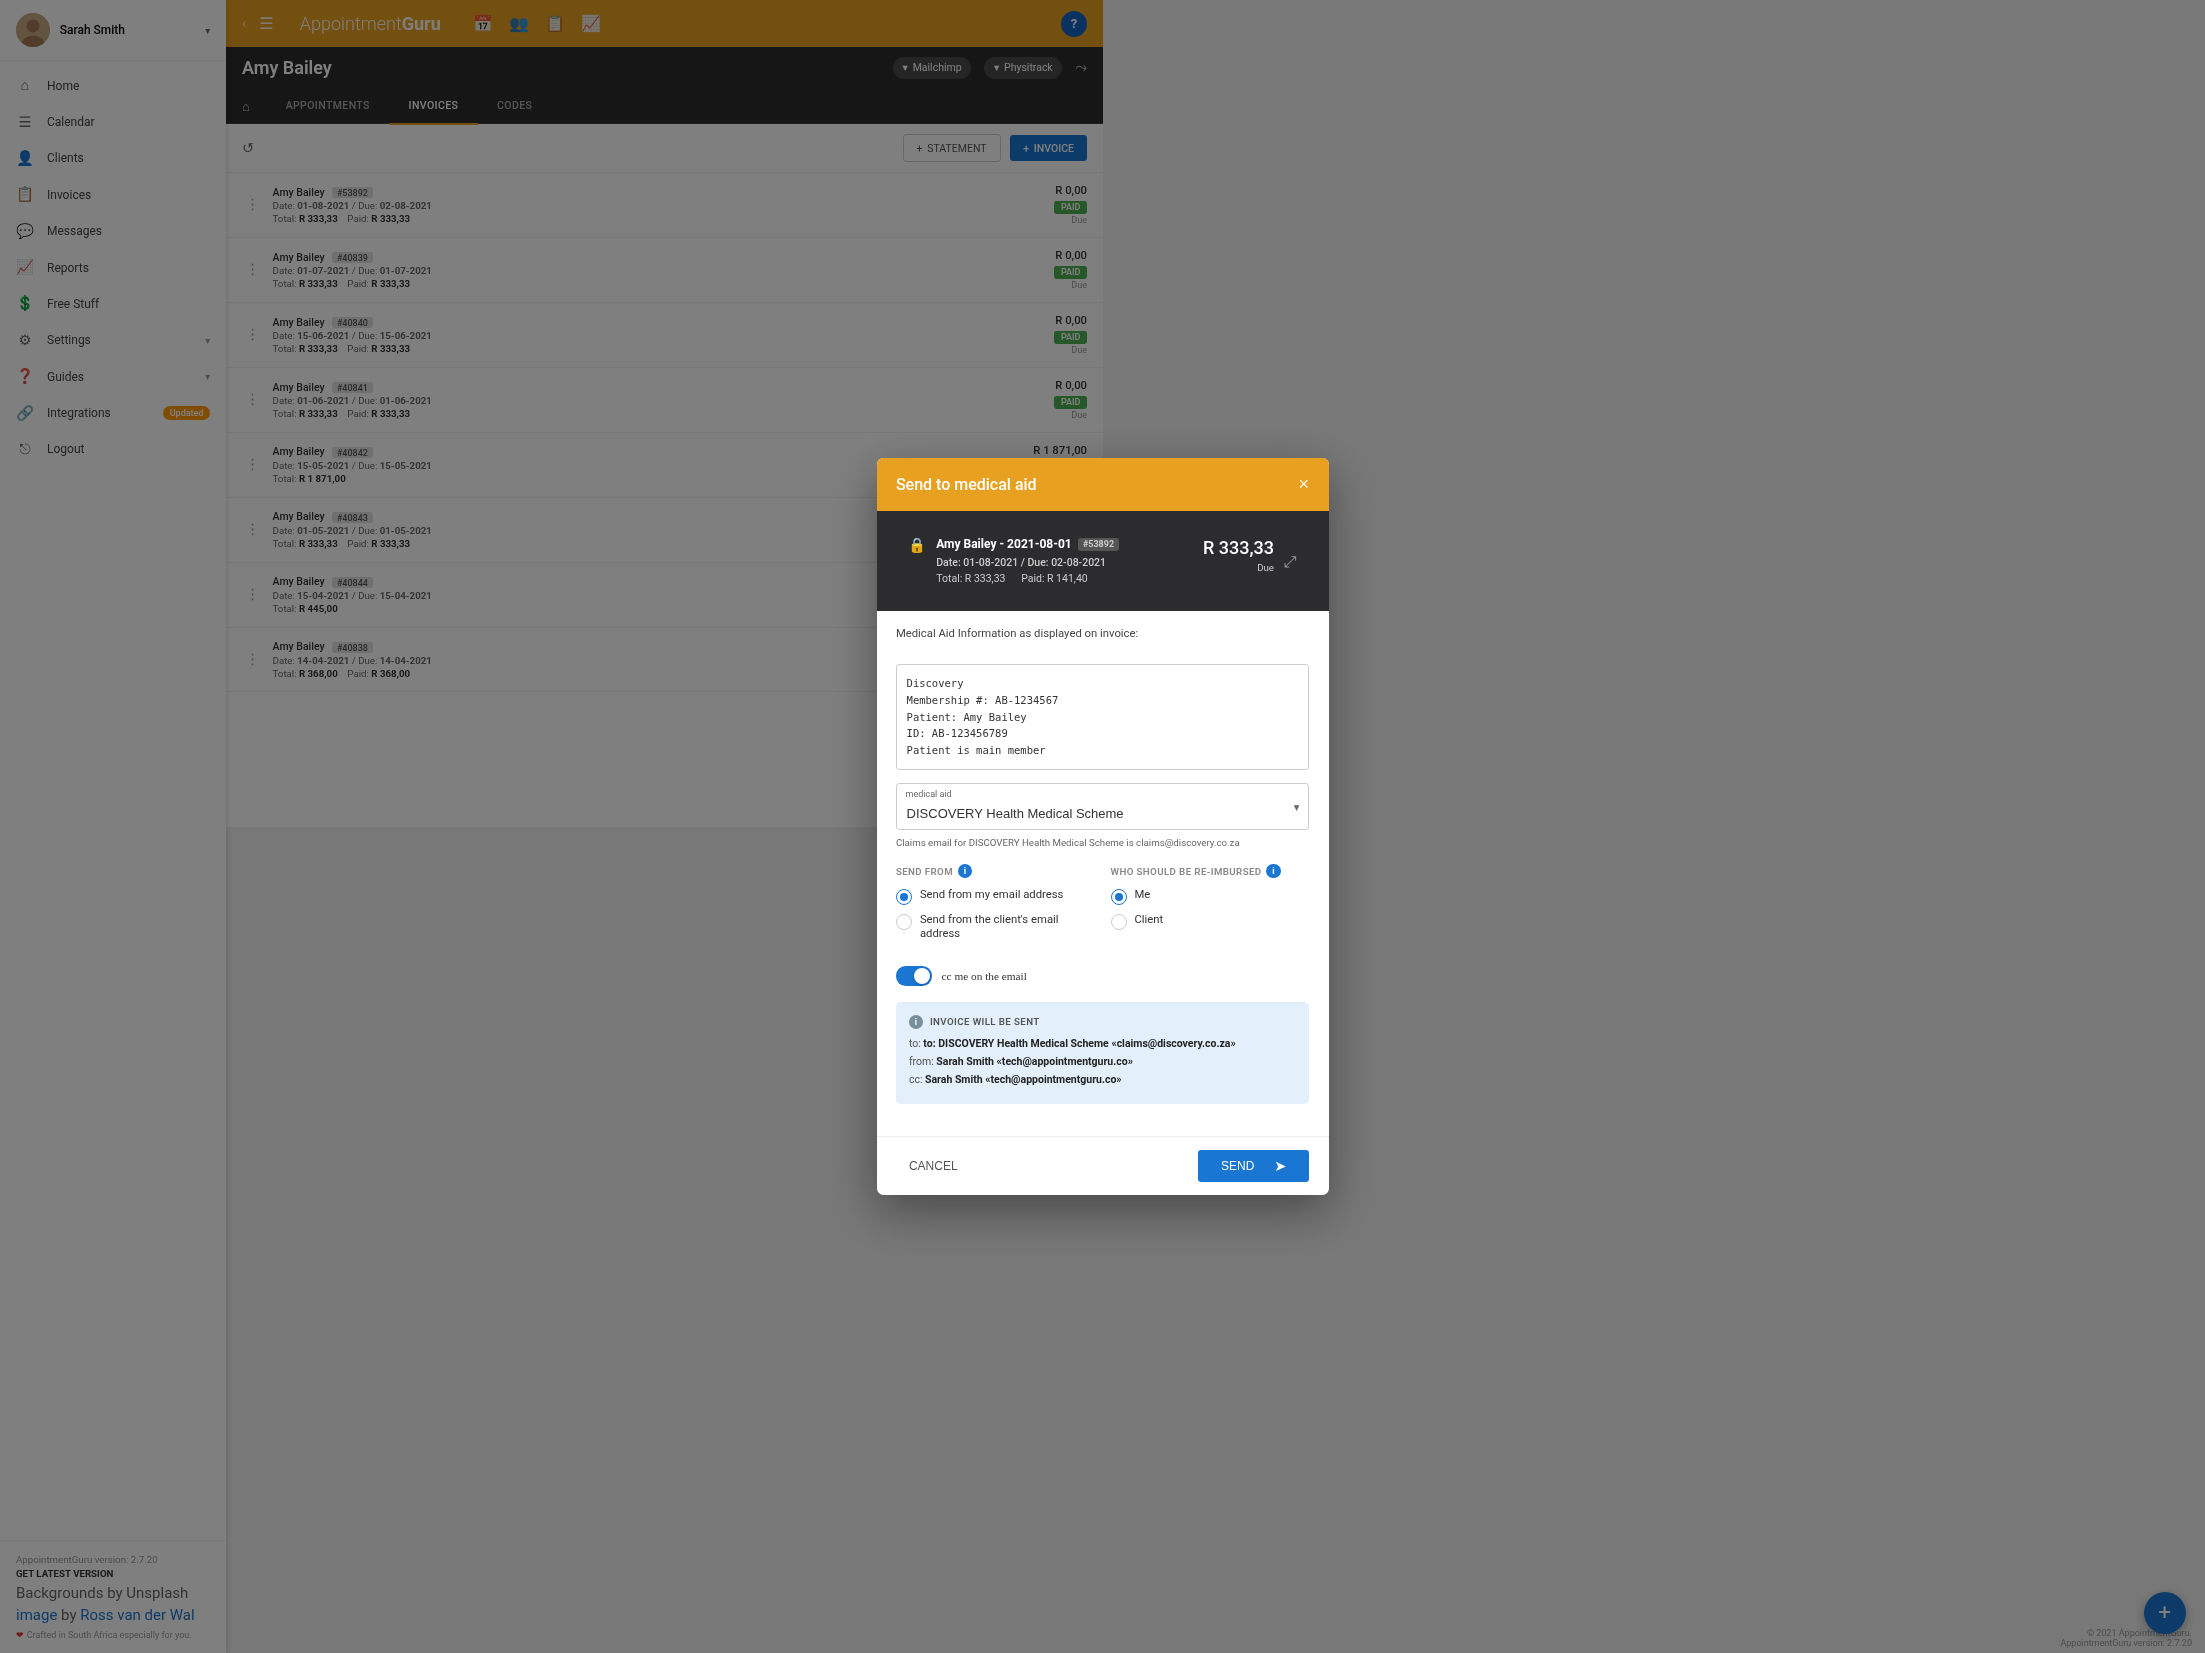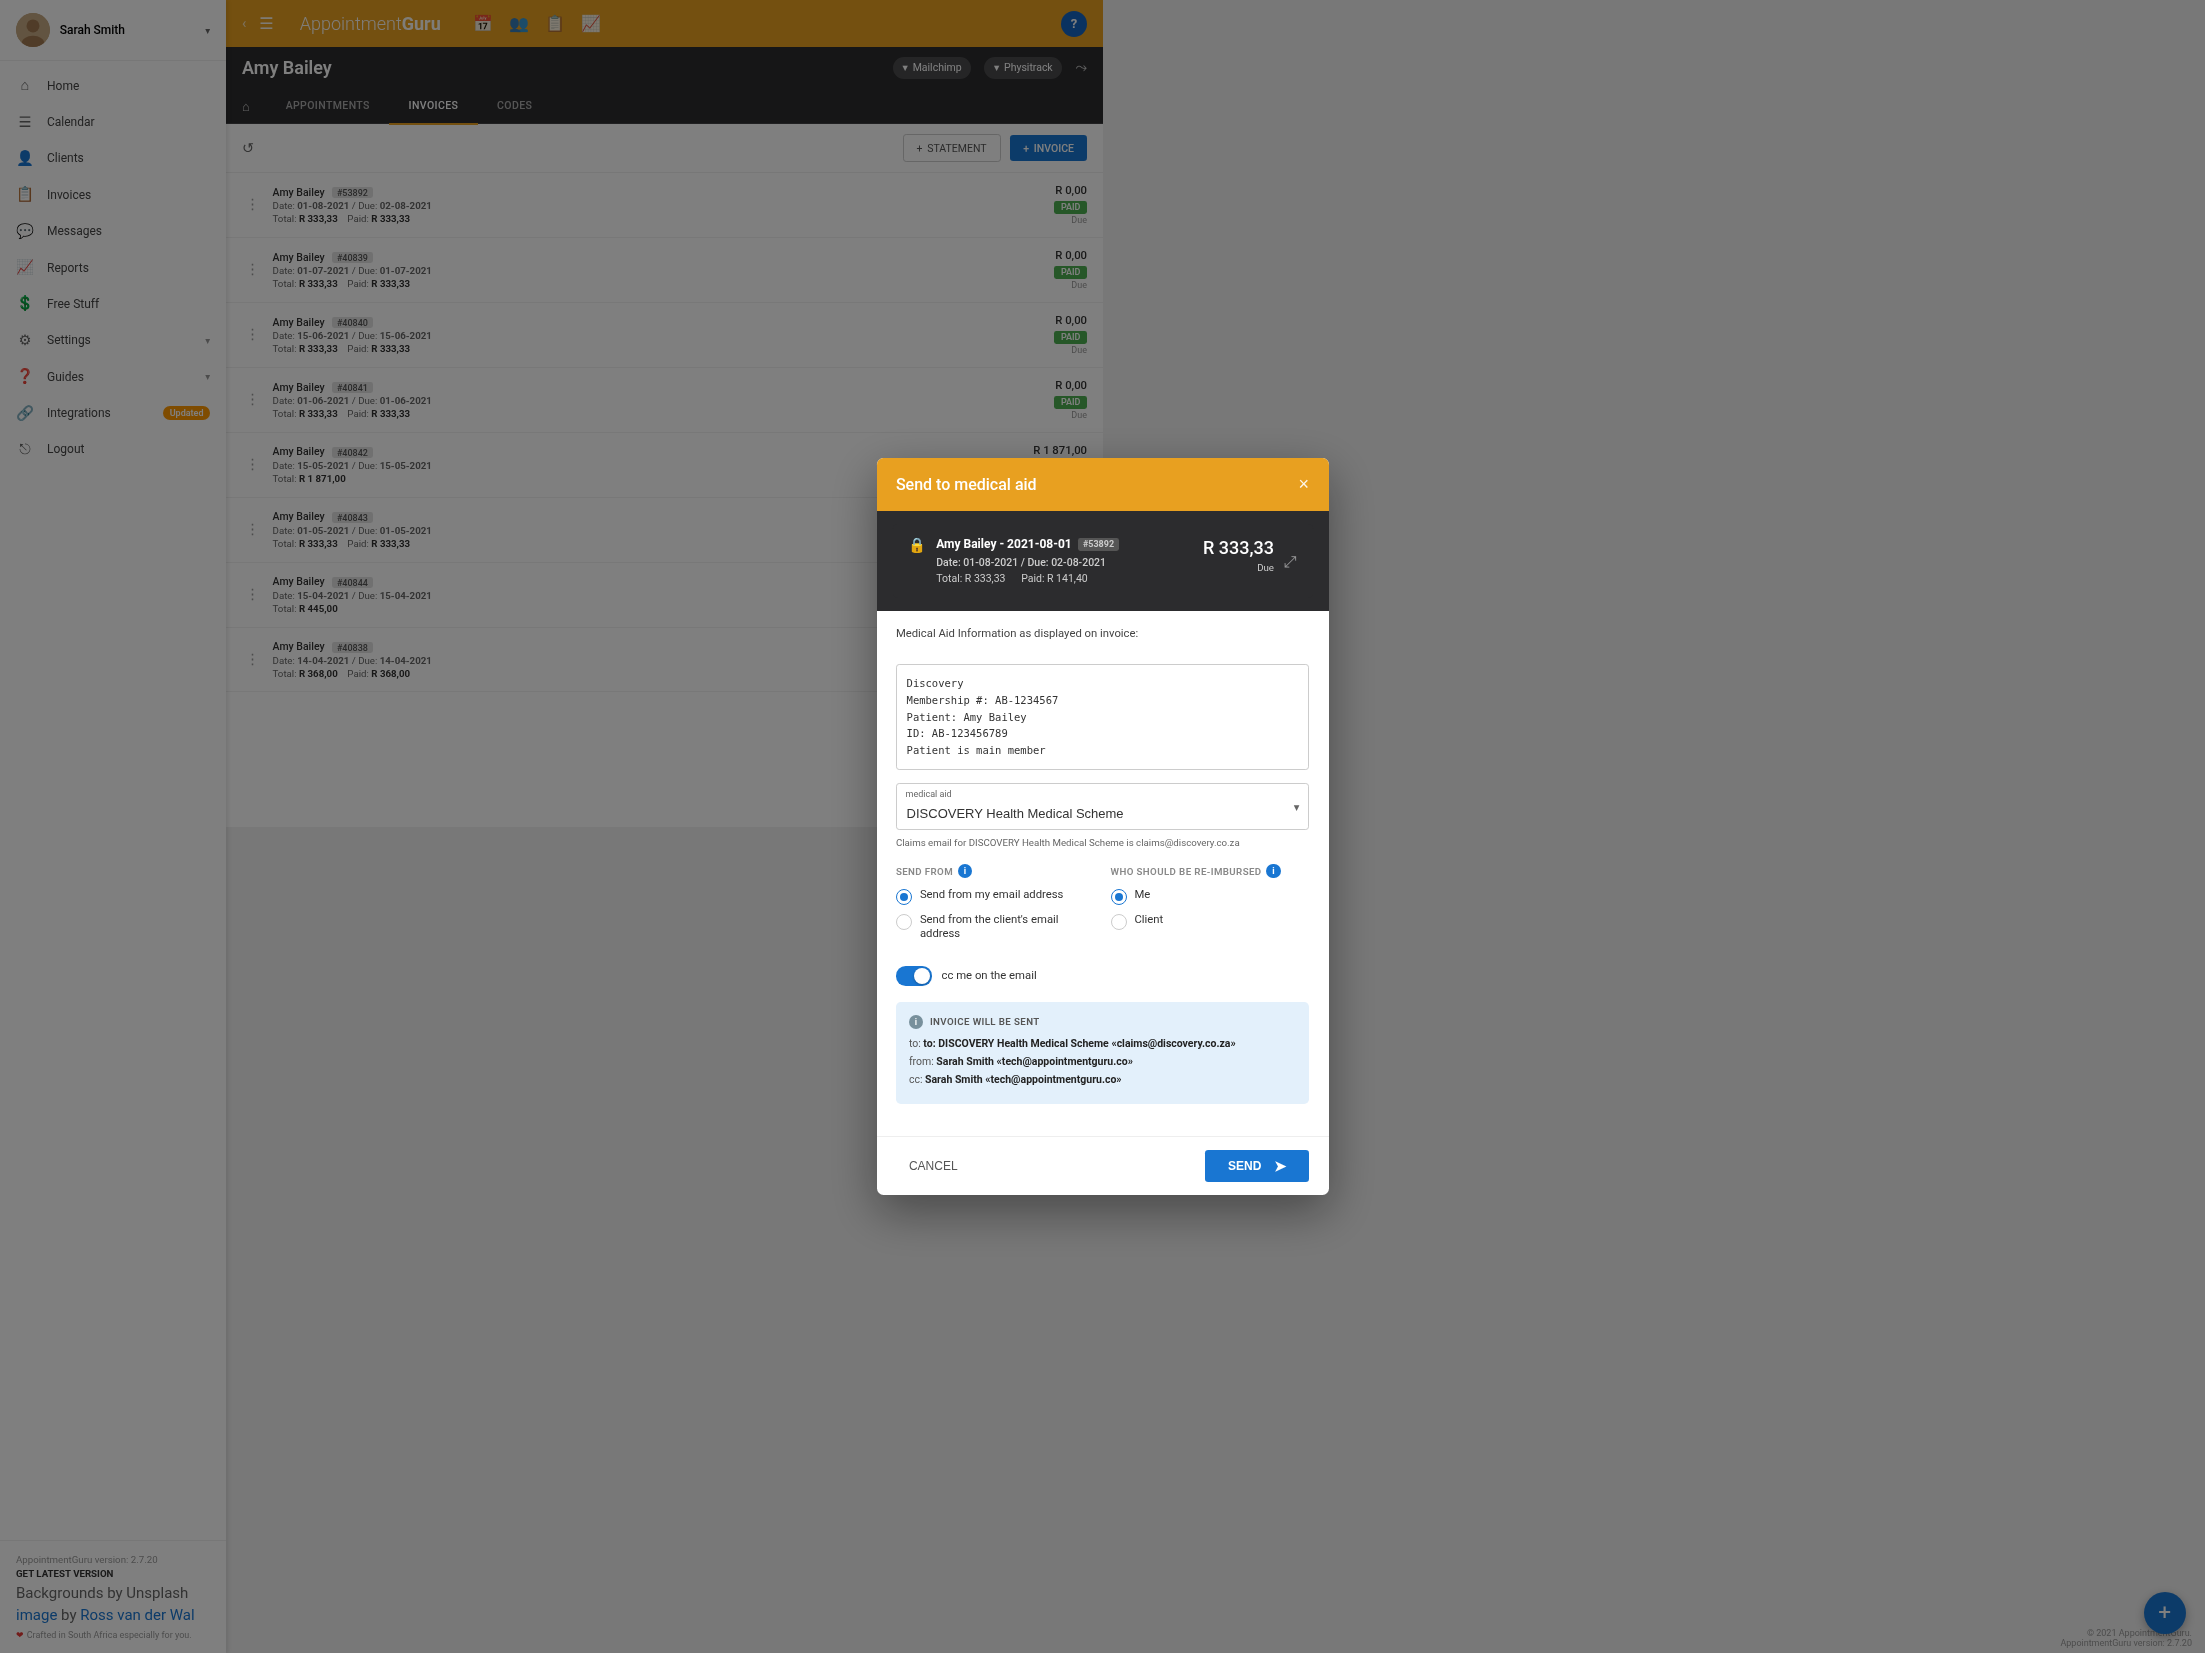--- a/index.html
+++ b/index.html
@@ -193,41 +193,41 @@
     
     .toggle-row { display: flex; align-items: center; gap: 9.7px; margin-bottom: 16px; }
     .toggle {
       width: 36px; height: 19.4px; border-radius: 9.7px; background: #1976d2;
       position: relative; cursor: pointer; flex-shrink: 0;
     }
     .toggle-thumb {
       width: 16px; height: 16px; border-radius: 50%; background: #fff;
       position: absolute; top: 1.6px; right: 1.6px; box-shadow: 0 0.8px 2.4px rgba(0,0,0,0.3);
     }
-    .toggle-label { font-size: 11.3px; color: #333; }
+    .toggle-label { font-size: 11.3px; color: #333; font-family: Liberation Serif, serif; }
 
     
     .invoice-will-be-sent {
       background: #e3f0fb; border-radius: 4.8px; padding: 13px; margin-bottom: 16px;
     }
     .invoice-sent-label { display: flex; align-items: center; gap: 6.5px; font-size: 9.7px; color: #555; font-weight: 600; letter-spacing: 0.4px; margin-bottom: 8px; }
     .info-icon-small {
       width: 14.5px; height: 14.5px; border-radius: 50%; background: #78909c;
       color: #fff; font-size: 9px; display: inline-flex; align-items: center; justify-content: center;
     }
     .sent-detail { font-size: 10.5px; color: #555; margin-bottom: 3.2px; line-height: 1.4; }
     .sent-detail strong { color: #222; }
 
     
     .modal-footer { display: flex; align-items: center; justify-content: space-between; padding: 13px 19.4px; border-top: 0.8px solid #eee; }
     .cancel-btn { background: none; border: none; font-size: 12px; color: #555; cursor: pointer; font-weight: 500; padding: 6.5px 13px; }
     .send-btn {
       background: #1976d2; color: #fff; border: none; border-radius: 3.2px;
-      padding: 8px 22.6px; font-size: 12px; font-weight: 700; cursor: pointer;
-      display: flex; align-items: center; gap: 13px;
+      padding: 8px 22.6px; font-size: 12px; font-weight: 400; cursor: pointer;
+      display: flex; align-items: center; gap: 20px;
     }
     .send-arrow { font-size: 14.5px; }
 
     
     .fab {
       position: fixed; bottom: 19.4px; right: 19.4px; width: 42px; height: 42px;
       border-radius: 50%; background: #1976d2; color: #fff; font-size: 22.6px;
       display: flex; align-items: center; justify-content: center; cursor: pointer;
       box-shadow: 0 3.2px 9.7px rgba(0,0,0,0.3); z-index: 50;
     }

